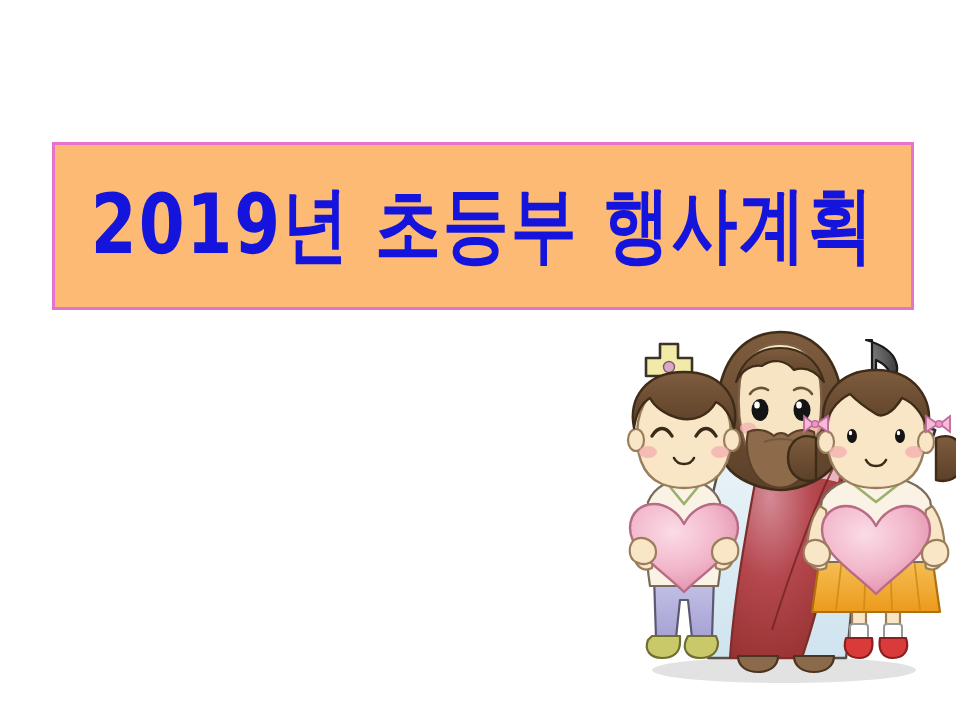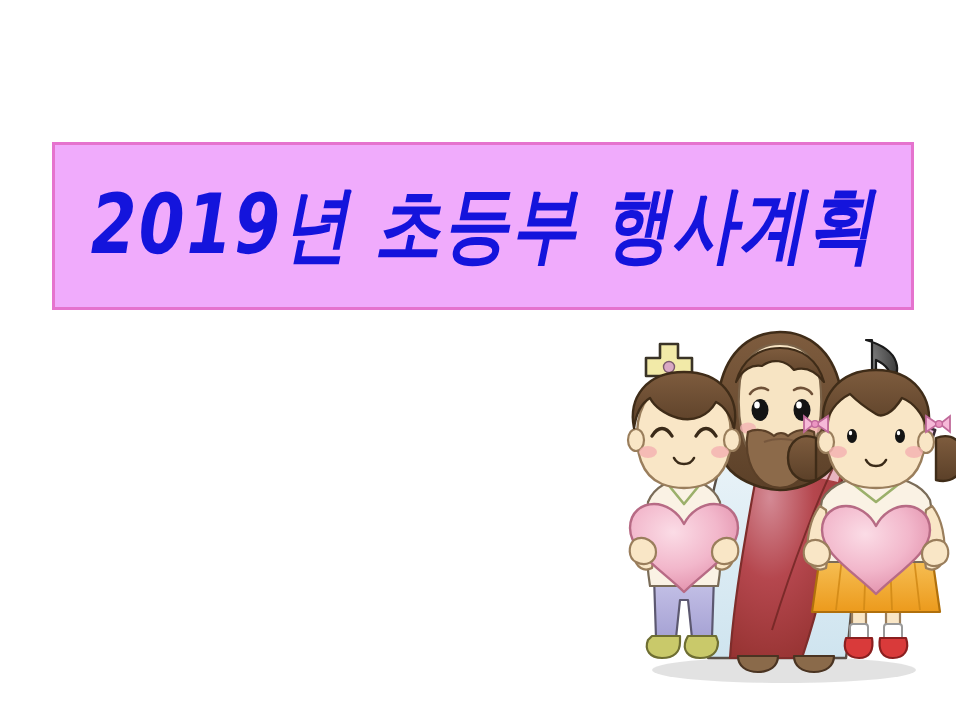--- a/index.html
+++ b/index.html
@@ -23,23 +23,22 @@
   }
 
   
   #title-box {
     position: absolute;
     left: 52px;
     top: 142px;
     width: 862px;
     height: 168px;
     border: 3px solid #E573CE;
-    background: #f0abfc;
+    background: #fdba74;
     box-sizing: border-box;
-    font-style: italic;
   }
   #title-text {
     position: absolute;
     left: 0;
     top: 0;
     width: 100%;
     height: 100%;
     display: flex;
     align-items: center;
     justify-content: center;

